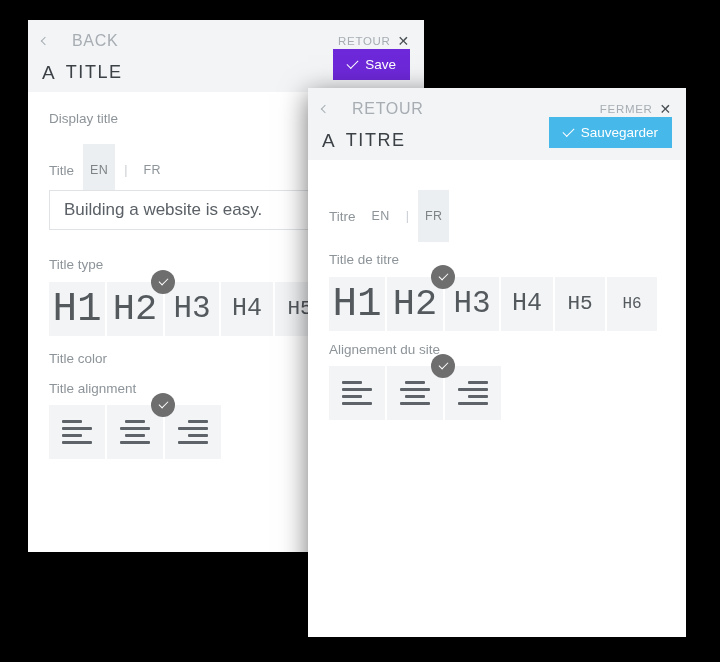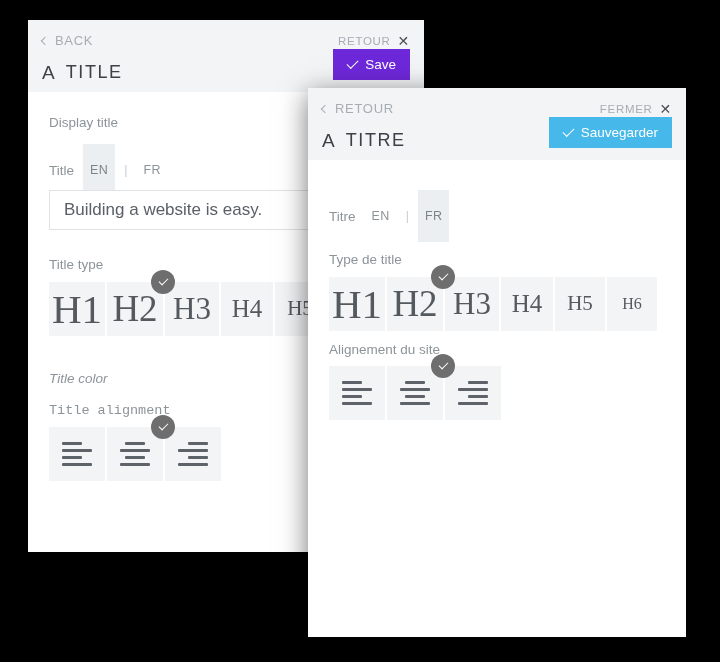--- a/index.html
+++ b/index.html
@@ -25,22 +25,22 @@
   .pnl-header { background: #f2f4f6; position: relative; }
   .pnl-header-en { height: 72px; }
   .pnl-header-fr { height: 72px; }
 
   .topbar {
     display: flex; align-items: center; justify-content: space-between;
     padding: 11px 14px 0 14px;
     height: 30px;
   }
   .back-link {
-    display: flex; align-items: center; gap: 5px;
-    color: #a7adb3; font-size: 13px; letter-spacing: 0.7px;
+    display: flex; align-items: center; gap: 22px;
+    color: #a7adb3; font-size: 16px; letter-spacing: 0.7px;
     cursor: pointer; user-select: none;
   }
   .chev-left {
     display: inline-block; width: 6px; height: 6px;
     border-left: 1.4px solid #a7adb3; border-bottom: 1.4px solid #a7adb3;
     transform: rotate(45deg); margin-right: 2px; position: relative; top: 0px;
   }
   .close-link {
     display: flex; align-items: center; gap: 7px;
     color: #a7adb3; font-size: 11.5px; letter-spacing: 0.7px;
@@ -75,21 +75,21 @@
 
   
   .pnl-body { padding: 20px 21px 0 21px; background: #fff; position: relative; height: 100%; }
 
   .row-label {
     font-size: 13.5px; color: #8d9499; line-height: 1;
   }
   .section-gap { margin-top: 28px; }
 
   .display-row {
-    display: flex; align-items: center; justify-content: space-between;
+    display: flex; justify-content: space-between;
     height: 22px;
   }
   .toggle {
     width: 44px; height: 23px; border-radius: 12px; background: #9ed45a;
     position: relative; cursor: pointer; flex: none;
   }
   .toggle .knob {
     position: absolute; right: 2px; top: 2px;
     width: 19px; height: 19px; border-radius: 50%; background: #fff;
     box-shadow: 0 1px 2px rgba(0,0,0,0.18);
@@ -114,21 +114,21 @@
     font-family: "Liberation Sans", sans-serif;
     outline: none;
   }
 
   
   .h-row { display: flex; gap: 2px; margin-top: 10px; position: relative; }
   .h-cell {
     background: #f2f4f6; color: #54595e;
     height: 54px; display: flex; align-items: center; justify-content: center;
     position: relative; cursor: pointer; user-select: none;
-    font-family: Liberation Serif, serif;
+    font-family: Liberation Mono, monospace;
   }
   .h-cell.h1 { width: 56px; font-size: 41px; }
   .h-cell.h2 { width: 56px; font-size: 37px; }
   .h-cell.h3 { width: 54px; font-size: 31px; }
   .h-cell.h4 { width: 52px; font-size: 25px; }
   .h-cell.h5 { width: 50px; font-size: 21px; }
   .h-cell.h6 { width: 50px; font-size: 16px; }
 
   .check-badge {
     position: absolute; width: 24px; height: 24px; border-radius: 50%;
@@ -137,22 +137,22 @@
     z-index: 5;
   }
   .check-badge .tick {
     width: 9px; height: 5px; border-left: 1.8px solid #fff;
     border-bottom: 1.8px solid #fff; transform: rotate(-45deg);
     margin-top: -2.5px;
   }
 
   
   .color-row {
-    display: flex; align-items: center; justify-content: space-between;
-    margin-top: 28px; height: 30px; font-style: italic;
+    display: flex; align-items: flex-end; justify-content: space-between;
+    height: 30px;
   }
   .color-picker {
     display: flex; align-items: center; border: 1px solid #d8dcdf;
     background: #fff; height: 28px; width: 58px; cursor: pointer;
   }
   .color-swatch { width: 28px; height: 22px; background: #2d2d2d; margin: 2px 0 2px 3px; }
   .caret-down {
     width: 0; height: 0; border-left: 4.5px solid transparent;
     border-right: 4.5px solid transparent; border-top: 5px solid #3c4146;
     margin: 0 auto;
@@ -236,21 +236,21 @@
           <div class="h-cell h4">H4</div>
           <div class="h-cell h5">H5</div>
           <div class="h-cell h6">H6</div>
         </div>
       </div>
 
       <div class="color-row">
         <span class="row-label">Title color</span>
       </div>
 
-      <div style="margin-top:10px;font-family:Liberation Mono, monospace;">
+      <div style="margin-top:16px;">
         <div class="row-label">Title alignment</div>
         <div class="align-row">
           <div class="align-cell left">
             <div class="align-inner">
               <span class="ln s" style="align-self:flex-start"></span>
               <span class="ln l" style="align-self:flex-start"></span>
               <span class="ln s" style="align-self:flex-start"></span>
               <span class="ln l" style="align-self:flex-start"></span>
             </div>
           </div>
@@ -308,21 +308,21 @@
 
       <div class="lang-row">
         <span class="lang-label">Titre</span>
         <span class="lang-chip">EN</span>
         <span class="lang-sep">|</span>
         <span class="lang-chip active">FR</span>
       </div>
 
 
       <div class="section-gap">
-        <div class="row-label">Type de title</div>
+        <div class="row-label">Title de titre</div>
         <div class="h-row">
           <div class="h-cell h1">H1</div>
           <div class="h-cell h2">
             <span>H2</span>
             <span class="check-badge" style="background: rgb(110, 110, 110);">
               <span class="tick"></span>
             </span>
           </div>
           <div class="h-cell h3">H3</div>
           <div class="h-cell h4">H4</div>

